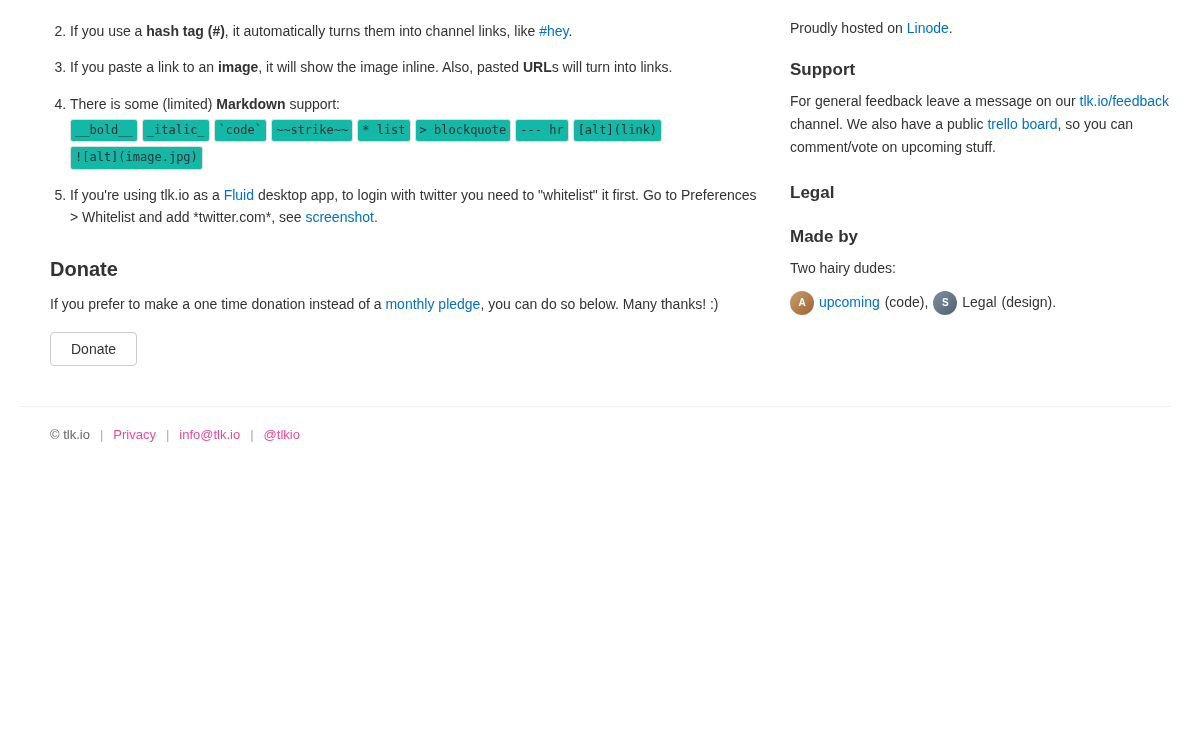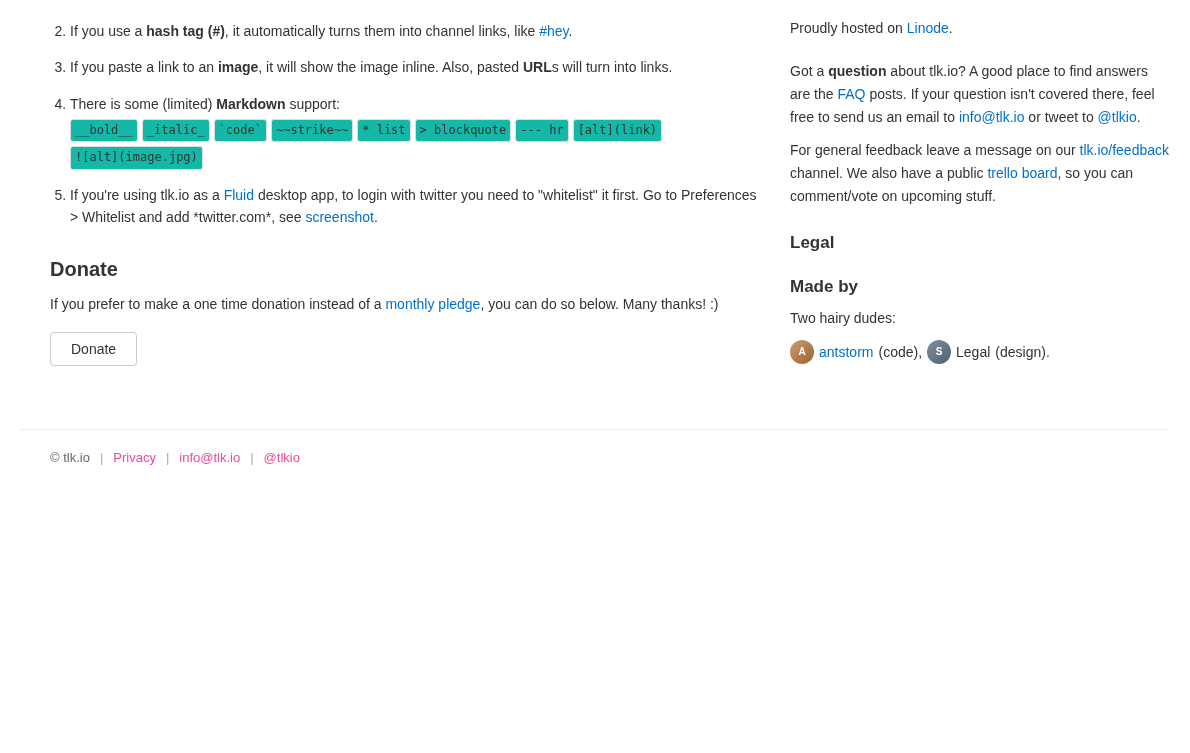--- a/index.html
+++ b/index.html
@@ -210,38 +210,36 @@
       </div>
     </div>
 
     <div class="right-column">
 
       <p class="right-section">
         Proudly hosted on <a href="#linode">Linode</a>.
       </p>
 
       <div class="right-section">
-        <p>
-          Got a <strong>question</strong> about tlk.io? A good place to find answers are the <a href="#faq">FAQ</a> posts. If your question isn't covered there, feel free to send us an email to <a href="mailto:info@tlk.io">info@tlk.io</a> or tweet to <a href="#tlkio">@tlkio</a>.
-        </p>
+        <h2>Support</h2>
         <p>
           For general feedback leave a message on our <a href="#feedback">tlk.io/feedback</a> channel. We also have a public <a href="#trello">trello board</a>, so you can comment/vote on upcoming stuff.
         </p>
       </div>
 
       <div class="right-section">
         <h2>Legal</h2>
       </div>
 
       <div class="right-section">
         <h2>Made by</h2>
         <p>Two hairy dudes:</p>
         <div class="inline-avatar-text">
           <span class="avatar avatar-antstorm">A</span>
-          <a href="#antstorm">antstorm</a>
+          <a href="#antstorm">upcoming</a>
           <span>(code),</span>
           <span class="avatar avatar-simon">S</span>
           <span>Legal</span>
           <span>(design).</span>
         </div>
       </div>
     </div>
   </div>
 
   <div class="footer">

